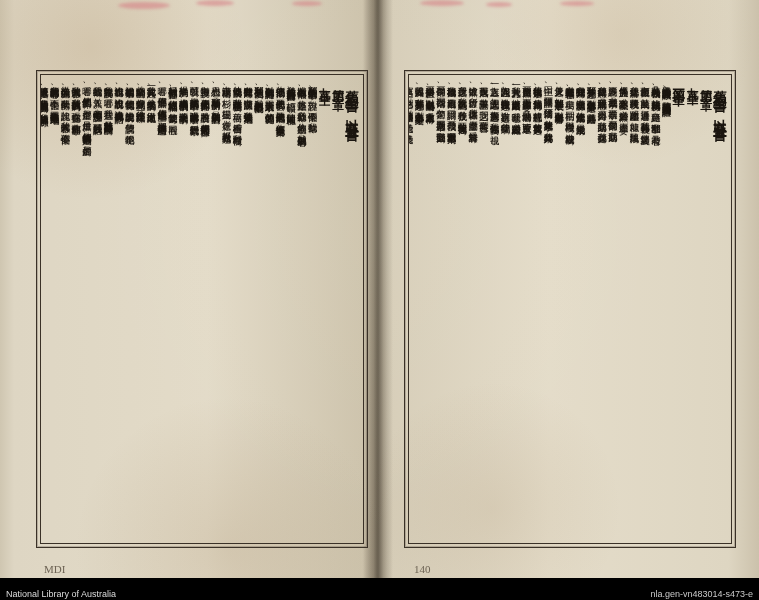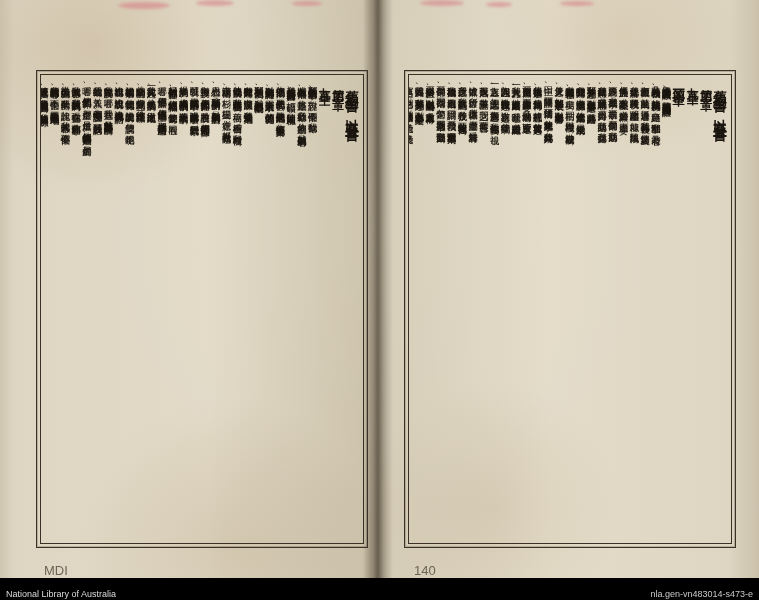--- a/index.html
+++ b/index.html
@@ -159,22 +159,22 @@
   .topnotes.left-page  { left: 36px;  top: 6px; width: 330px; }
   .topnotes .col {
     font-size: 8.6px;
     max-height: 58px;
     letter-spacing: 0.2px;
     color: #221b13;
   }
   
   .pencil {
     position: absolute;
-    font-family: Liberation Sans, sans-serif;
-    font-size: 13px;
+    font-family: Liberation Serif, serif;
+    font-size: 11px;
     color: #6d6354;
   }
   
   .credits {
     position: absolute;
     left: 0;
     top: 578px;
     width: 759px;
     height: 22px;
     background: #000;

